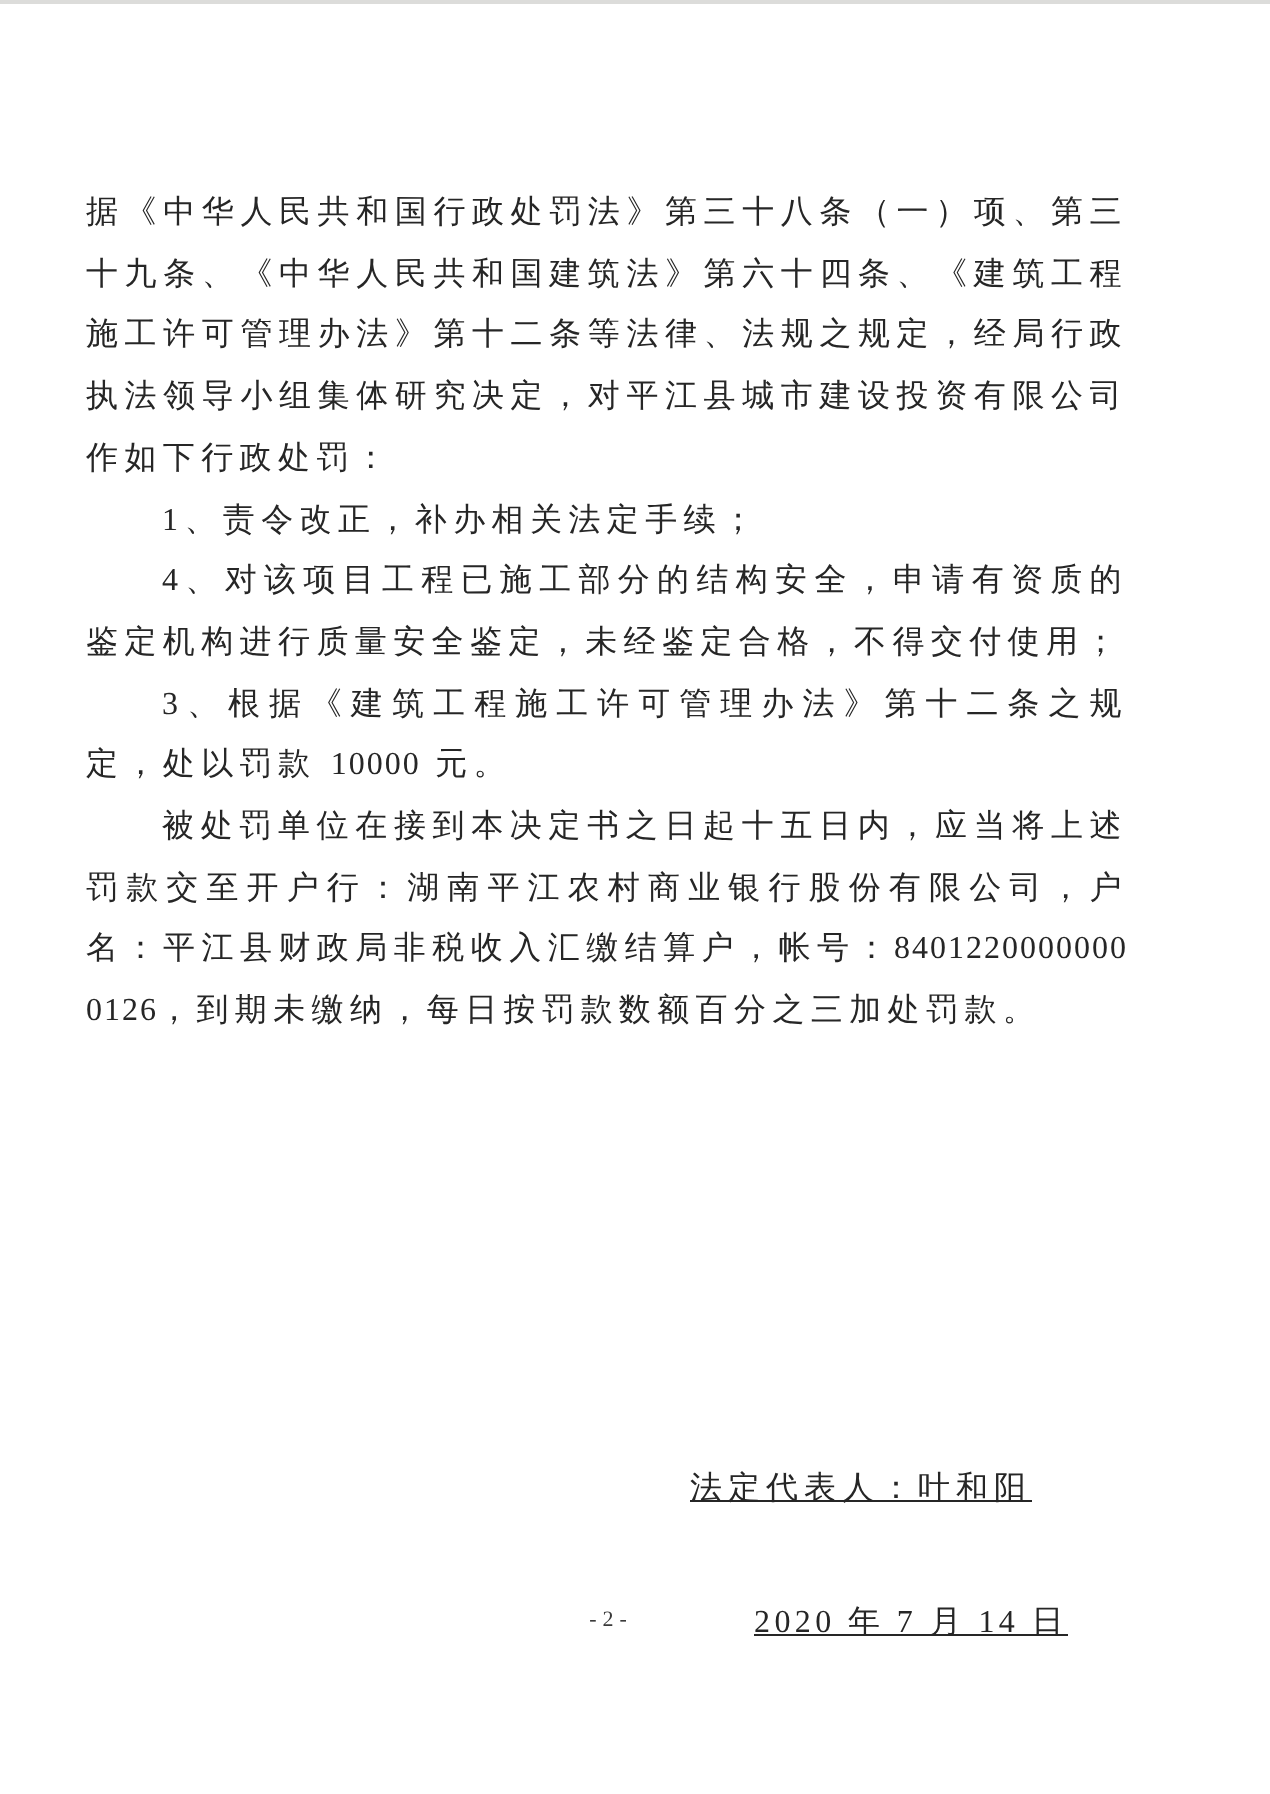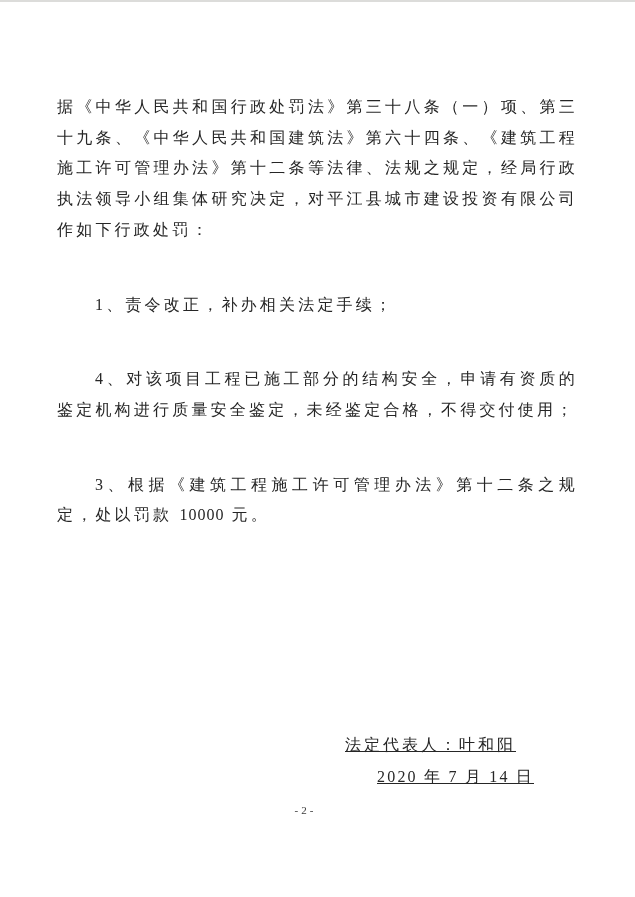--- a/index.html
+++ b/index.html
@@ -16,36 +16,35 @@
     color: #262626;
   }
   .scan-top-edge {
     position: absolute;
     top: 0; left: 0; right: 0;
     height: 2px;
     background: #dcdcda;
   }
   .content {
     position: absolute;
-    left: 57px;
+    left: 43px;
     top: 92px;
     width: 521px;
   }
   .content p {
     margin: 0;
     font-size: 16px;
     line-height: 30.7px;
     letter-spacing: 3.2px;
     text-align: justify;
     text-justify: inter-ideograph;
     word-break: break-all;
   }
   .content p.indent {
     text-indent: 38px;
-    margin-top: 44px;
   }
   .num {
     letter-spacing: 1px;
     font-family: Liberation Serif, serif;
   }
   .signature {
     position: absolute;
     left: 57px;
     top: 729px;
     width: 521px;
@@ -54,20 +53,21 @@
     text-decoration: underline;
   }
   .sig-rep {
     margin-left: 288px;
     line-height: 31px;
   }
   .sig-date {
     margin-left: 320px;
     line-height: 33px;
     letter-spacing: 2.2px;
+    margin-top: 35px;
   }
   .footer {
     position: absolute;
     top: 804px;
     left: 0;
     width: 100%;
     text-align: center;
     font-size: 11px;
     letter-spacing: 3px;
     color: #3a3a3a;
@@ -77,20 +77,21 @@
 </head>
 <body>
 
 <div class="scan-top-edge"></div>
 
 <div class="content">
   <p>据《中华人民共和国行政处罚法》第三十八条（一）项、第三十九条、《中华人民共和国建筑法》第六十四条、《建筑工程施工许可管理办法》第十二条等法律、法规之规定，经局行政执法领导小组集体研究决定，对平江县城市建设投资有限公司作如下行政处罚：</p>
   <p class="indent">1、责令改正，补办相关法定手续；</p>
   <p class="indent">4、对该项目工程已施工部分的结构安全，申请有资质的鉴定机构进行质量安全鉴定，未经鉴定合格，不得交付使用；</p>
   <p class="indent"><span>3、根据《建筑工程施工许可管理办法》第十二条之规定，处以罚款 </span><span class="num">10000</span><span> 元。</span></p>
+  <p class="indent"><span>被处罚单位在接到本决定书之日起十五日内，应当将上述罚款交至开户行：湖南平江农村商业银行股份有限公司，户名：平江县财政局非税收入汇缴结算户，帐号：</span><span class="num">84012200000000126</span><span>，到期未缴纳，每日按罚款数额百分之三加处罚款。</span></p>
 </div>
 
 <div class="signature">
   <div class="sig-rep">法定代表人：叶和阳</div>
   <div class="sig-date">2020 年 7 月 14 日</div>
 </div>
 
 <div class="footer">-2-</div>
 
 </body></html>

